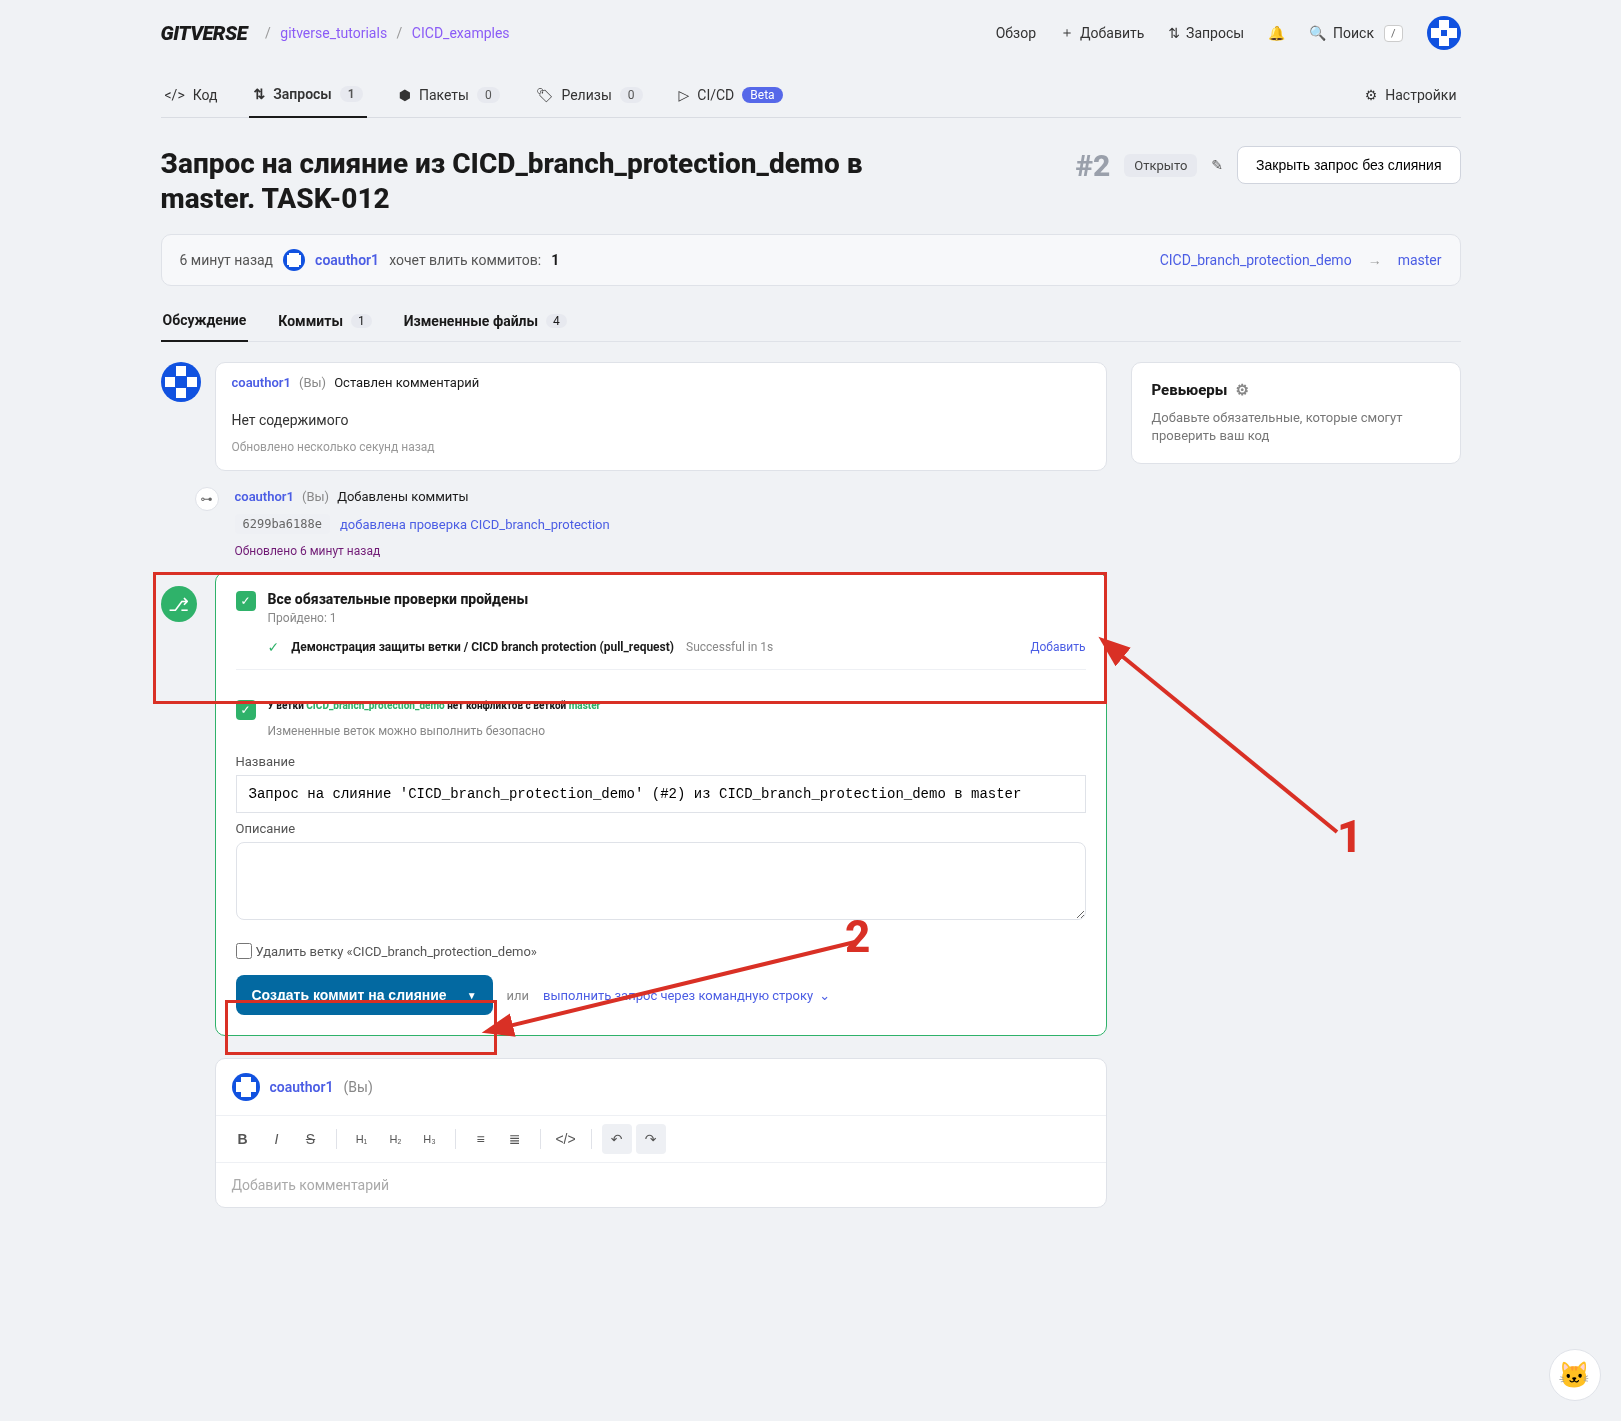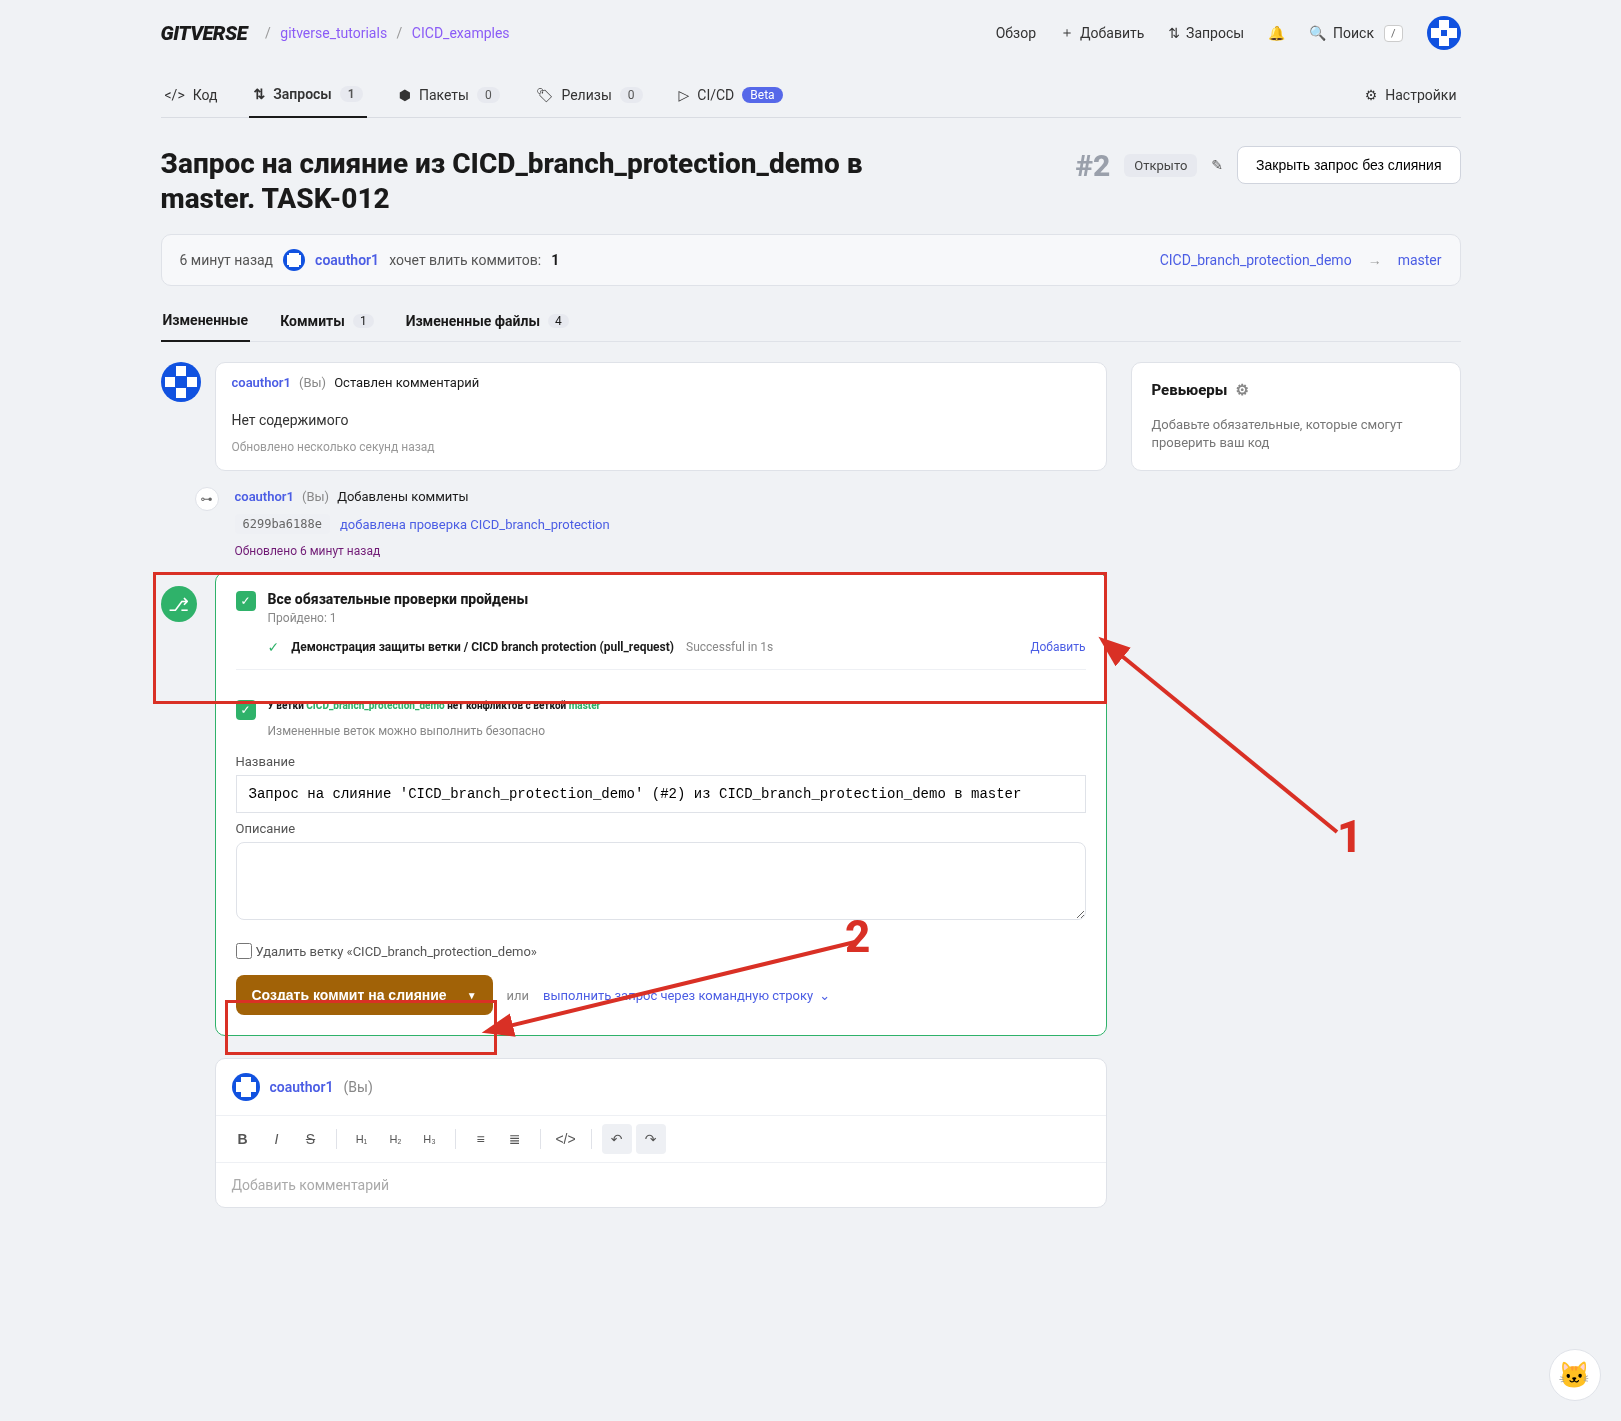--- a/index.html
+++ b/index.html
@@ -54,21 +54,21 @@
 .subtab { padding:12px 2px; font-weight:700; font-size:14px; color:#1a1a1a; cursor:pointer; display:flex; gap:8px; align-items:center;}
 .subtab.active { border-bottom:2px solid #1a1a1a; margin-bottom:-1px; }
 .subtab .cnt { background:#e7e9ef; border-radius:10px; padding:0 7px; font-size:12px; font-weight:400; }
 
 
 .cols { display:flex; gap:24px; margin-top:20px; align-items:flex-start;}
 .maincol { flex:1; min-width:0;}
 .sidecol { width:330px; }
 
 .sidebox { border:1px solid #dfe2e8; border-radius:10px; padding:18px 20px; background:#fff; }
-.sidebox h3 { font-size:15px; font-weight:800; display:flex; align-items:center; gap:8px; margin-bottom:17px;}
+.sidebox h3 { font-size:15px; font-weight:800; display:flex; align-items:center; gap:8px; margin-bottom:10px;}
 .sidebox p { color:#777; font-size:13px; line-height:1.4; }
 .item { position:relative; margin-bottom:10px; }
 .item .gutter { position:absolute; left:-54px; top:0; width:40px; display:flex; justify-content:center; }
 .av-lg { width:40px; height:40px; }
 .card { border:1px solid #dfe2e8; border-radius:10px; background:#fff; }
 .card-head { display:flex; align-items:center; gap:8px; padding:12px 16px; font-size:13px;}
 .card-head .who { color:#4b5de4; font-weight:600;}
 .you { color:#888; }
 .card-body { padding: 10px 16px 16px; font-size:14px; color:#333;}
 .meta-small { color:#999; font-size:12px; margin-top:12px;}
@@ -103,21 +103,21 @@
 .conflict-line { display:flex; gap:12px; align-items:flex-start; margin-bottom:4px;}
 .conflict-line .t { font-weight:800; font-size:10px;}
 .conflict-line .t .b1 { color:#2fb26a;}
 .conflict-sub { color:#888; font-size:12px; margin-left:32px; margin-bottom:16px;}
 .flabel { font-size:13px; color:#555; margin:8px 0 6px;}
 .finput { width:100%; border:1px solid #dfe2e8; border-radius:0; padding:10px 12px; font-size:14px;font-family:Liberation Mono, monospace;}
 .fta { width:100%; border:1px solid #dfe2e8; border-radius:8px; padding:10px 12px; font-size:14px; min-height:78px; resize:vertical;}
 .chkline { display:flex; align-items:center; gap:4px; margin-top:20px; font-size:13px; color:#555;}
 .chkline input { width:16px; height:16px;}
 .merge-actions { display:flex; align-items:center; gap:14px; margin-top:16px;}
-.btn-primary { background:#a16207; color:#fff; border:none; border-radius:8px; padding:12px 16px; font-size:14px; font-weight:600; cursor:pointer; display:flex; align-items:center; gap:20px;}
+.btn-primary { background:#0369a1; color:#fff; border:none; border-radius:8px; padding:12px 16px; font-size:14px; font-weight:600; cursor:pointer; display:flex; align-items:center; gap:20px;}
 .btn-primary .caret { font-size:10px;}
 .or { color:#888; font-size:13px;}
 .cli-link { color:#4b5de4; font-size:13px; display:flex; align-items:center; gap:6px;}
 
 
 .editor-card { border:1px solid #dfe2e8; border-radius:10px; background:#fff; margin-top:22px; }
 .editor-head { display:flex; align-items:center; gap:10px; padding:14px 16px;}
 .toolbar { border-top:1px solid #eef0f4; border-bottom:1px solid #eef0f4; padding:8px 12px; display:flex; align-items:center; gap:4px;}
 .tbtn { width:30px; height:30px; border:none; background:transparent; cursor:pointer; color:#555; font-size:14px; border-radius:4px;}
 .tsep { width:1px; height:20px; background:#e0e2e8; margin:0 6px;}
@@ -208,21 +208,21 @@
     <span class="who">coauthor1</span>
     <span>хочет влить коммитов:</span>
     <span class="count">1</span>
     <span style="flex:1"></span>
     <a href="#" class="branch">CICD_branch_protection_demo</a>
     <span class="arrow">→</span>
     <a href="#" class="branch">master</a>
   </div>
 
   <div class="subtabs">
-    <div class="subtab active">Измененные</div>
+    <div class="subtab active">Обсуждение</div>
     <div class="subtab">
         <span>Коммиты</span>
         <span class="cnt">1</span>
       </div>
     <div class="subtab">
         <span>Измененные файлы</span>
         <span class="cnt">4</span>
       </div>
   </div>
 

